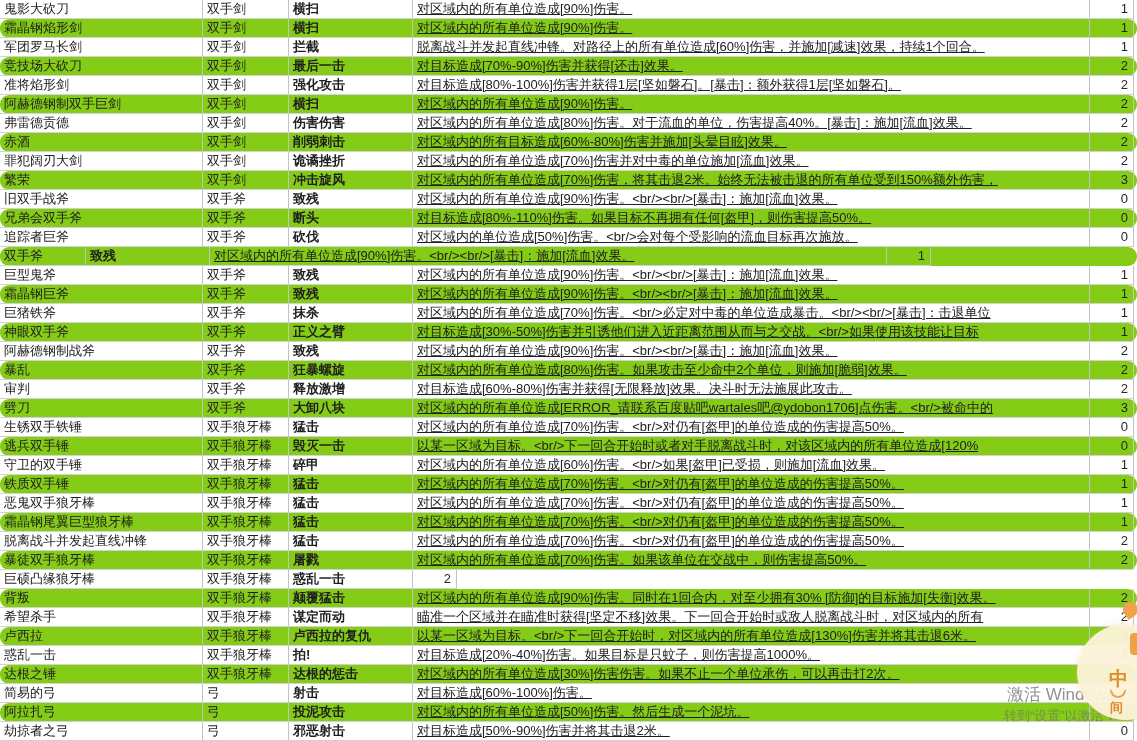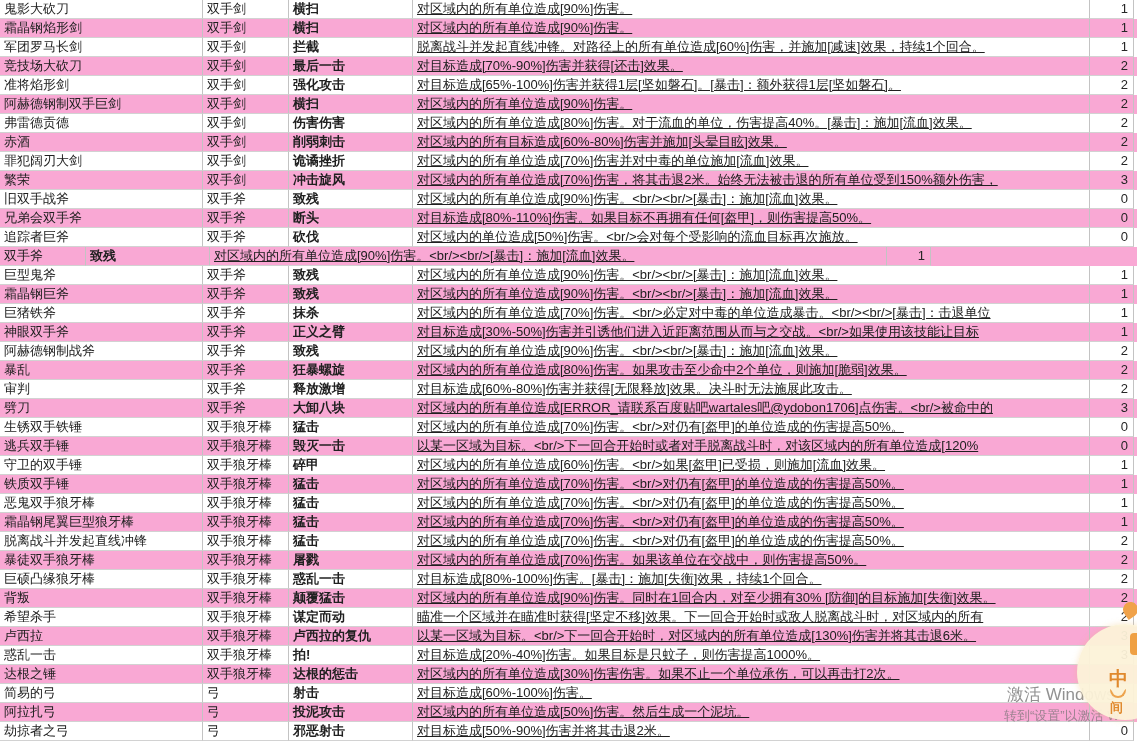--- a/index.html
+++ b/index.html
@@ -2,22 +2,22 @@
 <html><head>
 <meta charset="utf-8">
 <style>
   html,body{margin:0;padding:0;background:#ffffff;}
   #screen{
     position:relative;width:1137px;height:741px;overflow:hidden;
     background:#ffffff;font-family:"Liberation Sans","DejaVu Sans",sans-serif;
     cursor:default;
   }
   #grid{position:absolute;left:0;top:0;width:1137px;height:741px;}
-  .row{display:flex;height:19px;box-sizing:border-box;background:#ffffff;}
-  .row.alt{background:#f9a8d4;}
+  .row{display:flex;height:19px;box-sizing:border-box;background:#ffffff;border-radius:9px;}
+  .row.alt{background:#84cc16;}
   .cell{
     box-sizing:border-box;height:19px;line-height:18px;
     border-right:1px solid #c3c3c3;border-bottom:1px solid #d2d2d2;
     overflow:hidden;white-space:nowrap;
     font-size:13px;color:#202020;padding:0 3px 0 4px;
   }
   .c0{width:203px;}
   .c1{width:86px;}
   .c2{width:124px;font-weight:bold;}
   .c3{width:677px;text-decoration:underline;}
@@ -66,21 +66,21 @@
         <div class="cell c0">竞技场大砍刀</div>
         <div class="cell c1">双手剑</div>
         <div class="cell c2">最后一击</div>
         <div class="cell c3">对目标造成[70%-90%]伤害并获得[还击]效果。</div>
         <div class="cell c4">2</div>
       </div>
       <div class="row">
         <div class="cell c0">准将焰形剑</div>
         <div class="cell c1">双手剑</div>
         <div class="cell c2">强化攻击</div>
-        <div class="cell c3">对目标造成[65%-100%]伤害并获得1层[坚如磐石]。[暴击]：额外获得1层[坚如磐石]。</div>
+        <div class="cell c3">对目标造成[80%-100%]伤害并获得1层[坚如磐石]。[暴击]：额外获得1层[坚如磐石]。</div>
         <div class="cell c4">2</div>
       </div>
       <div class="row alt">
         <div class="cell c0">阿赫德钢制双手巨剑</div>
         <div class="cell c1">双手剑</div>
         <div class="cell c2">横扫</div>
         <div class="cell c3">对区域内的所有单位造成[90%]伤害。</div>
         <div class="cell c4">2</div>
       </div>
       <div class="row">
@@ -247,21 +247,20 @@
         <div class="cell c0">暴徒双手狼牙棒</div>
         <div class="cell c1">双手狼牙棒</div>
         <div class="cell c2">屠戮</div>
         <div class="cell c3">对区域内的所有单位造成[70%]伤害。如果该单位在交战中，则伤害提高50%。</div>
         <div class="cell c4">2</div>
       </div>
       <div class="row">
         <div class="cell c0">巨硕凸缘狼牙棒</div>
         <div class="cell c1">双手狼牙棒</div>
         <div class="cell c2">惑乱一击</div>
-        <div class="cell c3">对目标造成[80%-100%]伤害。[暴击]：施加[失衡]效果，持续1个回合。</div>
         <div class="cell c4">2</div>
       </div>
       <div class="row alt">
         <div class="cell c0">背叛</div>
         <div class="cell c1">双手狼牙棒</div>
         <div class="cell c2">颠覆猛击</div>
         <div class="cell c3">对区域内的所有单位造成[90%]伤害。同时在1回合内，对至少拥有30% [防御]的目标施加[失衡]效果。</div>
         <div class="cell c4">2</div>
       </div>
       <div class="row">

